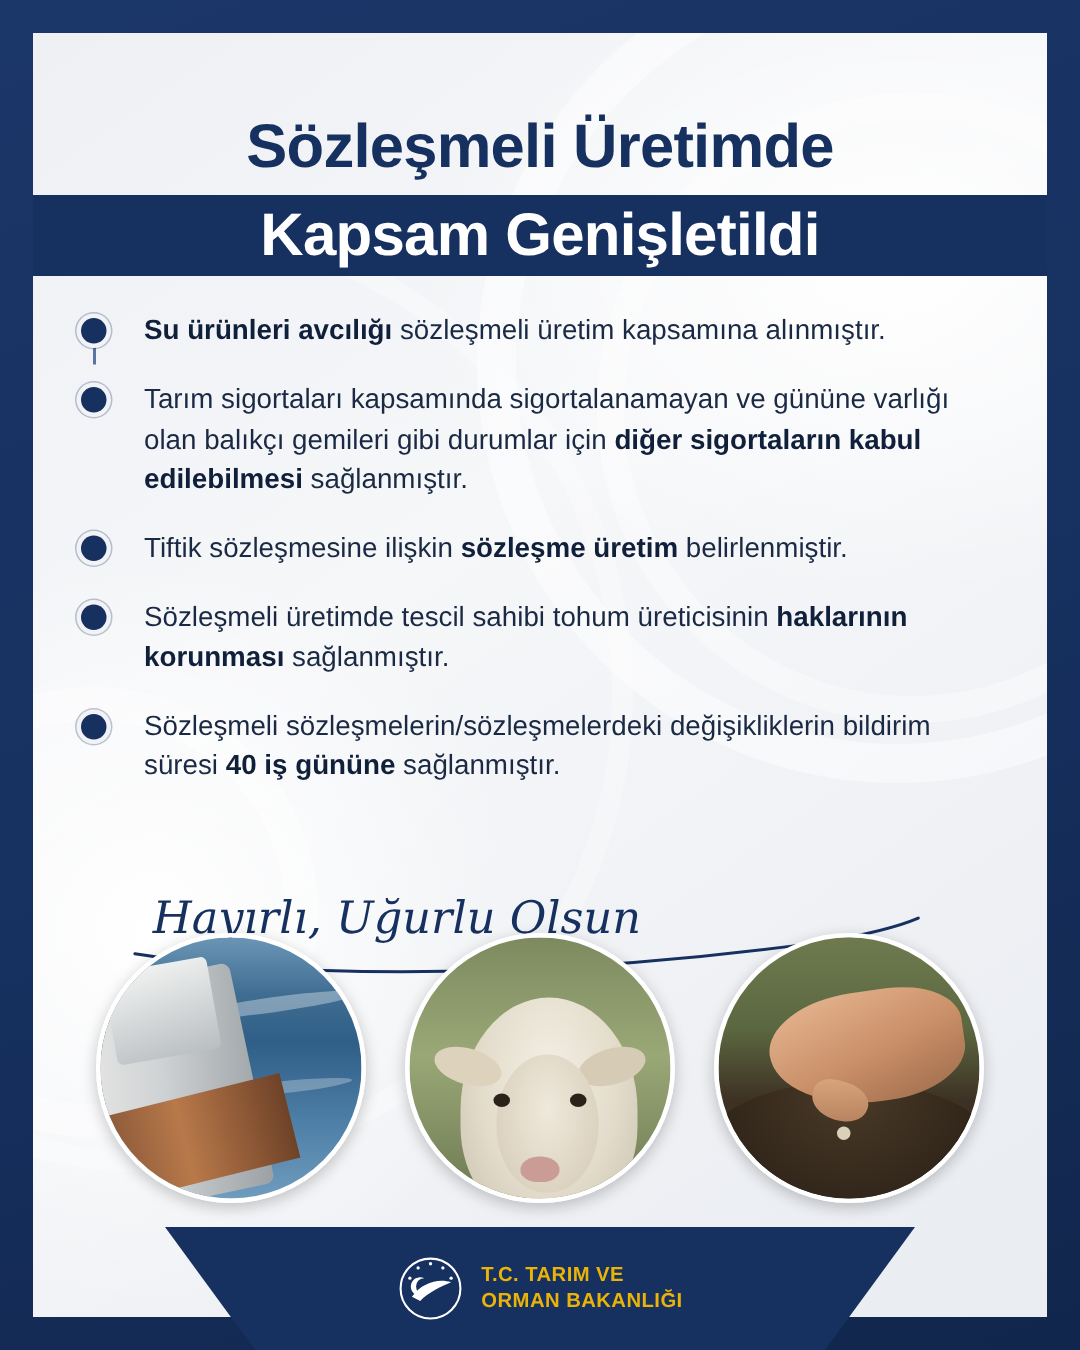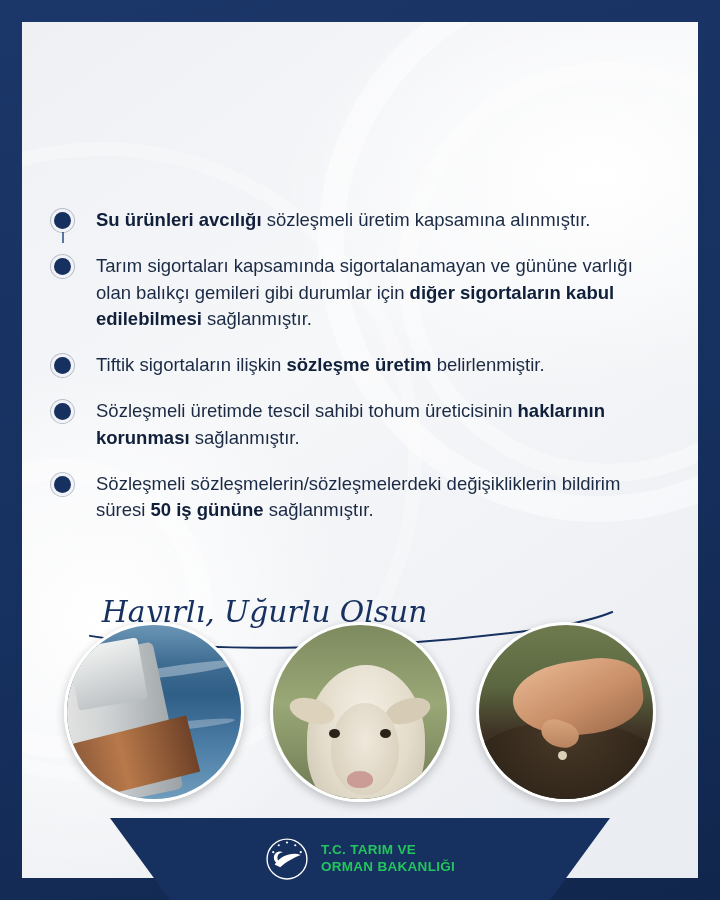--- a/index.html
+++ b/index.html
@@ -251,40 +251,46 @@
     clip-path: polygon(0 0, 100% 0, 88% 100%, 12% 100%);
     display: flex; align-items: center; justify-content: center;
     gap: 12px;
   }
   .logo-mark {
     width: 44px; height: 44px;
     position: relative;
   }
   .logo-mark svg { width: 44px; height: 44px; }
   .logo-text {
-    color: #22c55e;
+    color: #eab308;
     font-size: 13.5px;
     font-weight: bold;
     line-height: 1.25;
     letter-spacing: .3px;
   }
   .logo-text span { display: block; }
 </style>
 </head>
 <body>
 
 <div class="poster">
   <div class="frame-outer"></div>
 
   <div class="card">
     <div class="swirl sw1"></div>
     <div class="swirl sw2"></div>
     <div class="swirl sw3"></div>
     <div class="swirl sw4"></div>
 
+    <div class="header">
+      <div class="title-1">Sözleşmeli Üretimde</div>
+      <div class="title-bar">
+        <div class="title-2">Kapsam Genişletildi</div>
+      </div>
+    </div>
 
     <div class="content">
       <div class="bullet-line"></div>
 
       <div class="item">
         <div class="dot-wrap">
           <div class="dot"></div>
         </div>
         <div class="item-text"><b>Su ürünleri avcılığı</b><span> sözleşmeli üretim kapsamına alınmıştır.</span></div>
       </div>
@@ -293,35 +299,35 @@
         <div class="dot-wrap">
           <div class="dot"></div>
         </div>
         <div class="item-text"><span>Tarım sigortaları kapsamında sigortalanamayan ve gününe varlığı olan balıkçı gemileri gibi durumlar için </span><b>diğer sigortaların kabul edilebilmesi</b><span> sağlanmıştır.</span></div>
       </div>
 
       <div class="item">
         <div class="dot-wrap">
           <div class="dot"></div>
         </div>
-        <div class="item-text"><span>Tiftik sigortaların ilişkin </span><b>sözleşme üretim</b><span> belirlenmiştir.</span></div>
+        <div class="item-text"><span>Tiftik sözleşmesine ilişkin </span><b>sözleşme üretim</b><span> belirlenmiştir.</span></div>
       </div>
 
       <div class="item">
         <div class="dot-wrap">
           <div class="dot"></div>
         </div>
         <div class="item-text"><span>Sözleşmeli üretimde tescil sahibi tohum üreticisinin </span><b>haklarının korunması</b><span> sağlanmıştır.</span></div>
       </div>
 
       <div class="item">
         <div class="dot-wrap">
           <div class="dot"></div>
         </div>
-        <div class="item-text"><span>Sözleşmeli sözleşmelerin/sözleşmelerdeki değişikliklerin bildirim süresi </span><b>50 iş gününe</b><span> sağlanmıştır.</span></div>
+        <div class="item-text"><span>Sözleşmeli sözleşmelerin/sözleşmelerdeki değişikliklerin bildirim süresi </span><b>40 iş gününe</b><span> sağlanmıştır.</span></div>
       </div>
     </div>
 
     <div class="signature">
       <svg viewBox="0 0 560 70" preserveAspectRatio="xMidYMid meet">
         <text class="sig-text" x="20" y="40">Hayırlı, Uğurlu Olsun</text>
         <path d="M8 54 C 120 72, 300 70, 470 46 C 500 41, 520 36, 534 30" stroke="#16305f" stroke-width="2" fill="none" stroke-linecap="round"></path>
       </svg>
     </div>
 

